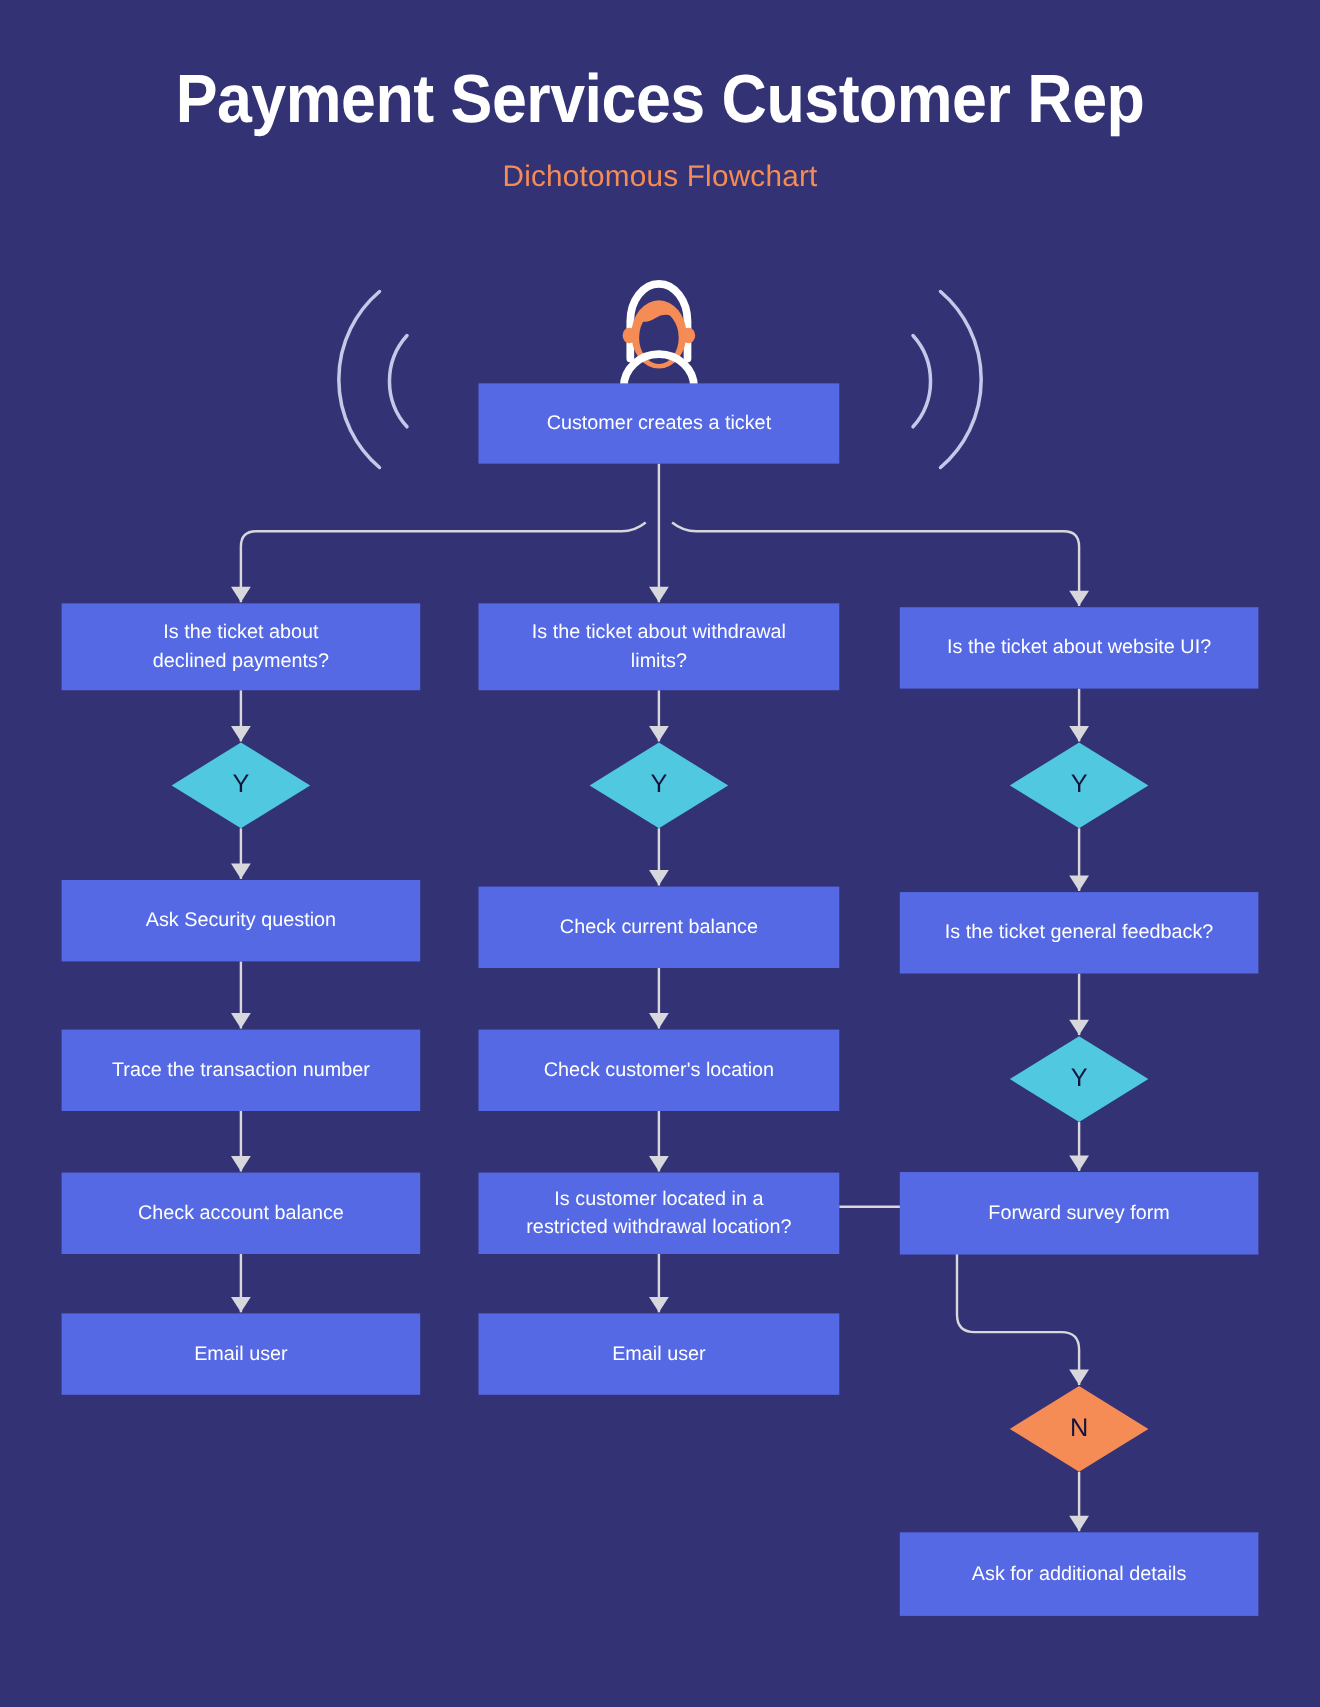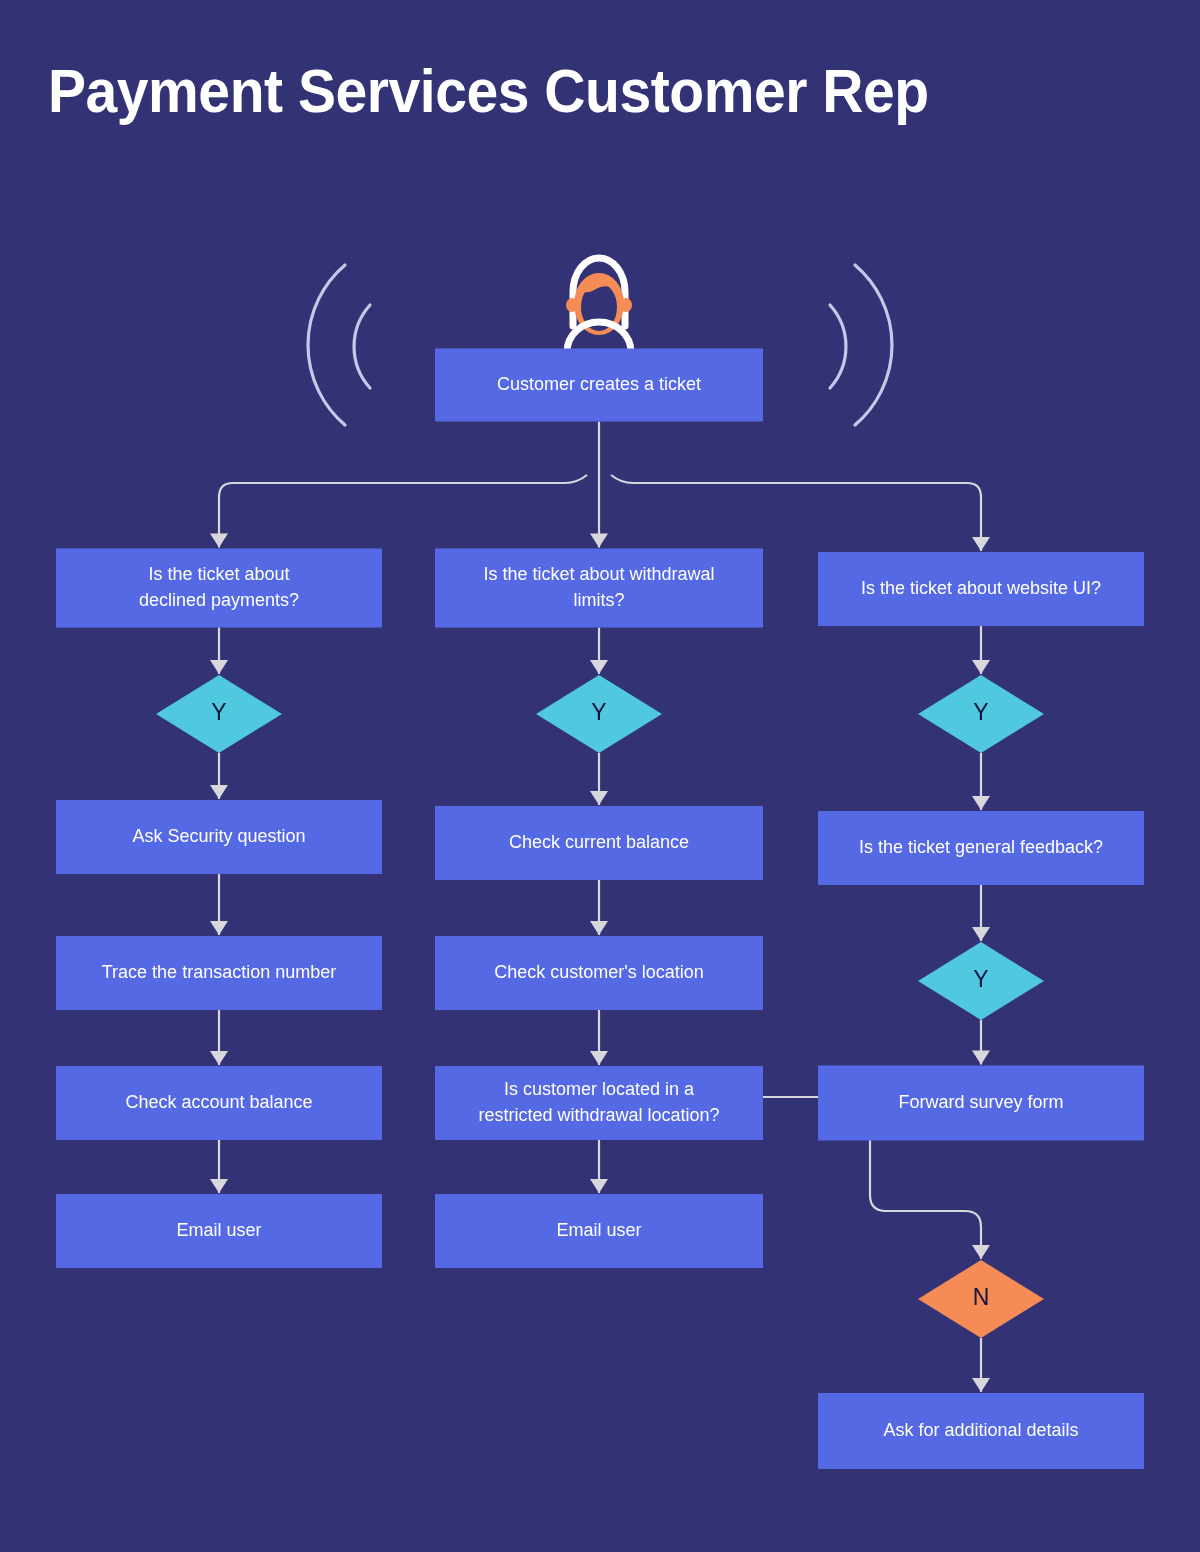--- a/index.html
+++ b/index.html
@@ -21,20 +21,21 @@
     height: 1552px;
     background: #323275;
   }
 
   
   .header {
     position: absolute;
     left: 0;
     top: 0;
     width: 1200px;
+    text-align: center;
   }
   .main-title {
     margin: 0;
     padding-top: 58px;
     font-family: "Liberation Sans Narrow", "Liberation Sans", "DejaVu Sans", sans-serif;
     font-size: 62px;
     font-weight: 700;
     letter-spacing: -0.5px;
     color: #ffffff;
     line-height: 1.05;
@@ -101,20 +102,21 @@
   .avatar-orange-fill { fill: #F58B55; }
   .avatar-bg-fill { fill: #323275; }
 </style>
 </head>
 <body>
 
 <div id="stage">
 
   <div class="header">
     <h1 class="main-title">Payment Services Customer Rep</h1>
+    <div class="sub-title">Dichotomous Flowchart</div>
   </div>
 
   <svg id="flow" viewBox="0 0 1200 1552" xmlns="http://www.w3.org/2000/svg">
 
     <g>
       <path class="deco-arc" d="M 345 265 A 105 105 0 0 0 345 425"></path>
       <path class="deco-arc" d="M 370 305 A 62 62 0 0 0 370 388"></path>
     </g>
 
     <g>

